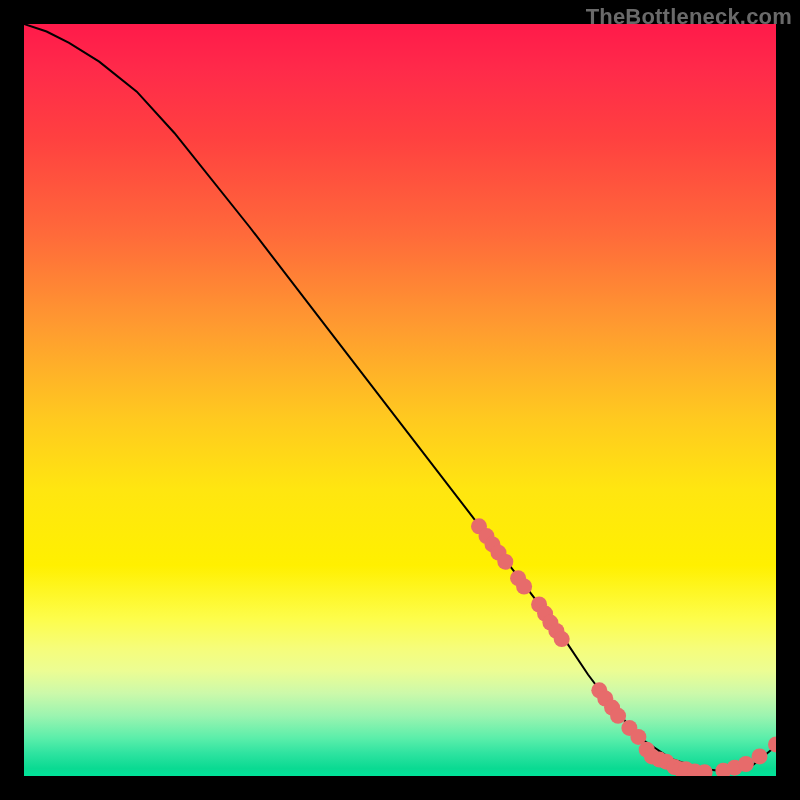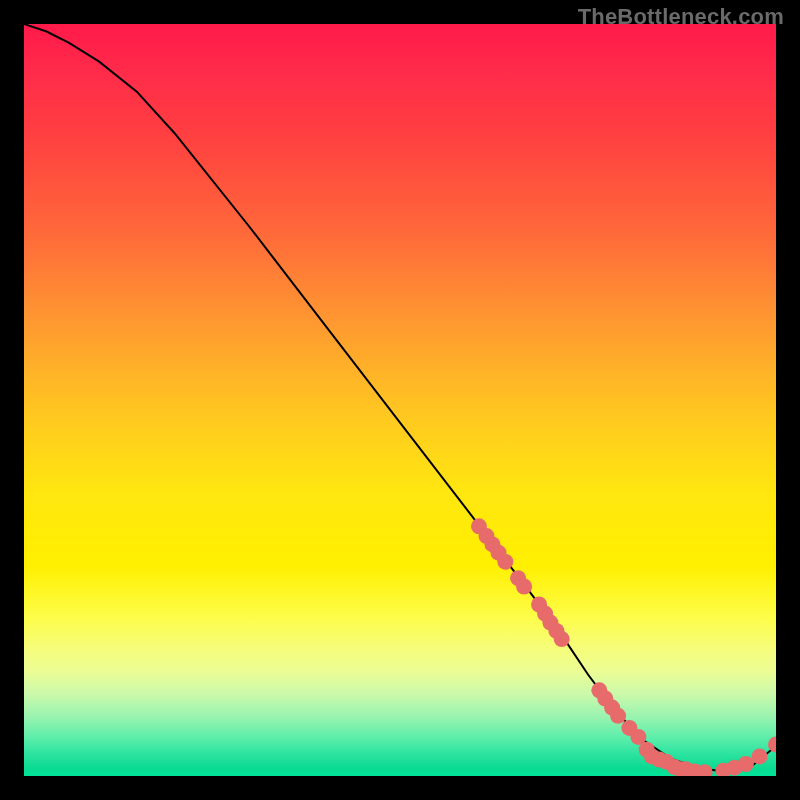--- a/index.html
+++ b/index.html
@@ -7,21 +7,21 @@
     width: 800px;
     height: 800px;
     background: #000;
     position: relative;
     font-family: Arial, sans-serif;
     overflow: hidden;
   }
   .watermark {
     position: absolute;
     top: 4px;
-    right: 16px;
+    right: 8px;
     font-size: 22px;
     font-weight: bold;
     color: #6a6a6a;
     z-index: 10;
     letter-spacing: 0.2px;
   }
   .plot-area {
     position: absolute;
     left: 24px;
     top: 24px;

